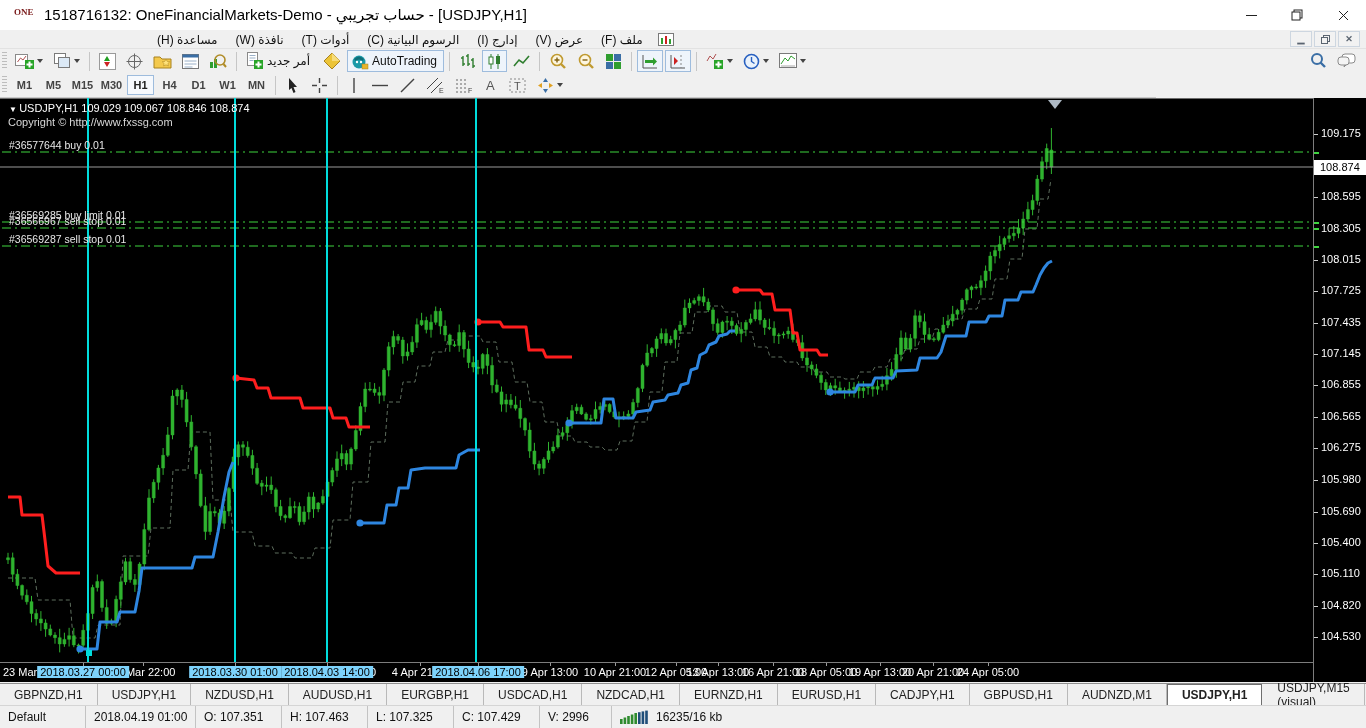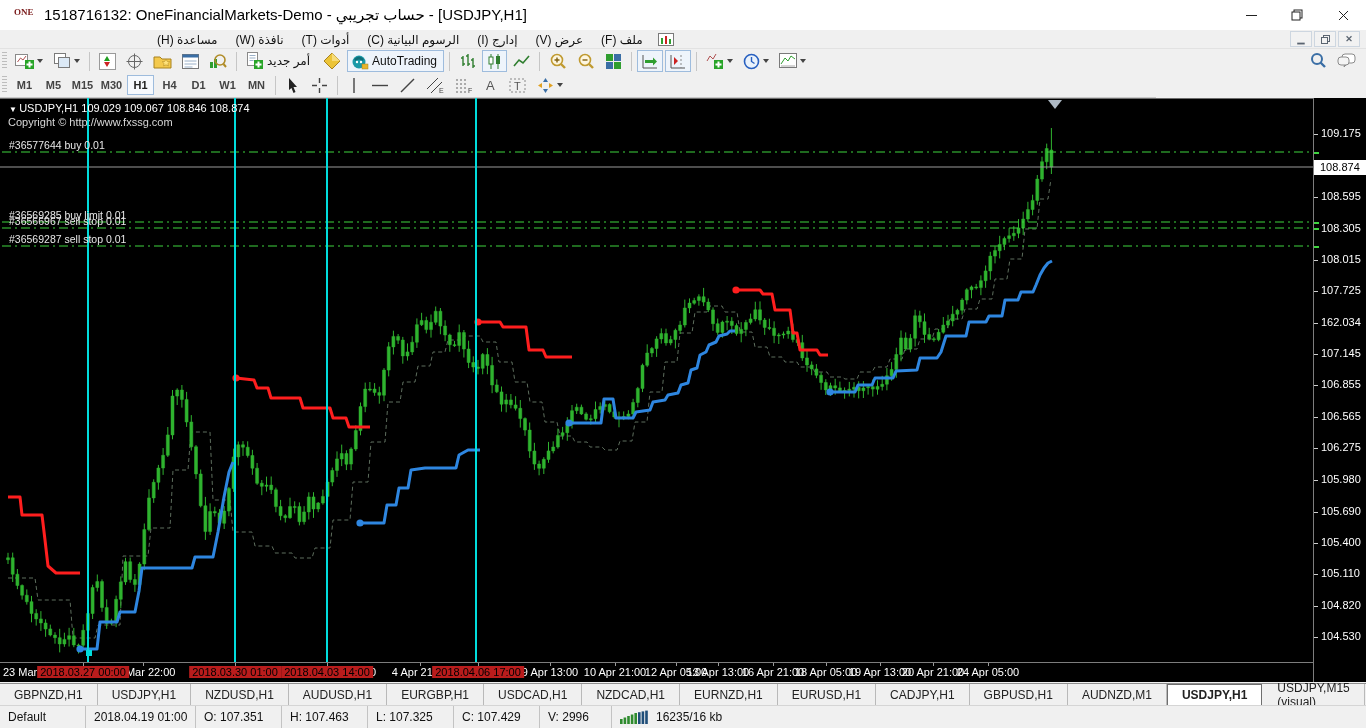--- a/index.html
+++ b/index.html
@@ -46,21 +46,21 @@
   .chtext { position:absolute; color:#fff; font-size:11px; white-space:nowrap; }
   .order-label { position:absolute; color:#e8e8e8; font-size:10.5px; white-space:nowrap; }
   #price-axis { left:1313px; top:98px; width:53px; height:584px; background:#000; border-left:1px solid #7d7d7d; }
   .tick { position:absolute; left:7px; color:#fff; font-size:11px; }
   .tickdash { position:absolute; left:0; width:4px; height:1px; background:#cfcfcf; }
   .greendash { position:absolute; left:0; width:5px; height:2px; background:#3fd43f; }
   #cur-price { position:absolute; left:0; width:52px; height:15px; background:#fff; color:#000;
                font-size:11px; padding-left:6px; line-height:15px; }
   #time-axis { left:0; top:662px; width:1313px; height:20px; background:#000; border-top:1px solid #7d7d7d; }
   .tlab { position:absolute; top:3px; color:#fff; font-size:11px; white-space:nowrap; transform:translateX(-50%); }
-  .tlab.hl { background:#b91c1c; color:#000; padding:0 3px; z-index:2; }
+  .tlab.hl { background:#7dd3fc; color:#000; padding:0 3px; z-index:2; }
   .tlab.frag { transform:none; }
   .ttick { position:absolute; top:0; width:1px; height:3px; background:#9a9a9a; }
 
   
   #tabbar { left:0; top:683px; width:1366px; height:22px; background:#f0f0f0; border-top:1px solid #8f8f8f; display:flex; align-items:stretch; }
   .tab { display:flex; align-items:center; padding:0 14px; font-size:12px; color:#222; border-right:1px solid #b9b9b9; }
   .tab.active { background:#fff; border:1px solid #6f6f6f; border-bottom:none; font-weight:bold; margin-right:1px; }
   #tab-scroll { margin-left:auto; display:flex; align-items:center; padding:0 10px; color:#555; font-size:10px; letter-spacing:6px; }
 
   
@@ -419,21 +419,21 @@
       <span class="tick" style="top: 29.4318px;">109.175</span>
       <span class="tickdash" style="top: 99.1878px;"></span>
       <span class="tick" style="top: 92.1878px;">108.595</span>
       <span class="tickdash" style="top: 130.566px;"></span>
       <span class="tick" style="top: 123.566px;">108.305</span>
       <span class="tickdash" style="top: 161.944px;"></span>
       <span class="tick" style="top: 154.944px;">108.015</span>
       <span class="tickdash" style="top: 193.322px;"></span>
       <span class="tick" style="top: 186.322px;">107.725</span>
       <span class="tickdash" style="top: 224.7px;"></span>
-      <span class="tick" style="top: 217.7px;">162.034</span>
+      <span class="tick" style="top: 217.7px;">107.435</span>
       <span class="tickdash" style="top: 256.078px;"></span>
       <span class="tick" style="top: 249.078px;">107.145</span>
       <span class="tickdash" style="top: 287.456px;"></span>
       <span class="tick" style="top: 280.456px;">106.855</span>
       <span class="tickdash" style="top: 318.834px;"></span>
       <span class="tick" style="top: 311.834px;">106.565</span>
       <span class="tickdash" style="top: 350.212px;"></span>
       <span class="tick" style="top: 343.212px;">106.275</span>
       <span class="tickdash" style="top: 382.131px;"></span>
       <span class="tick" style="top: 375.131px;">105.980</span>

